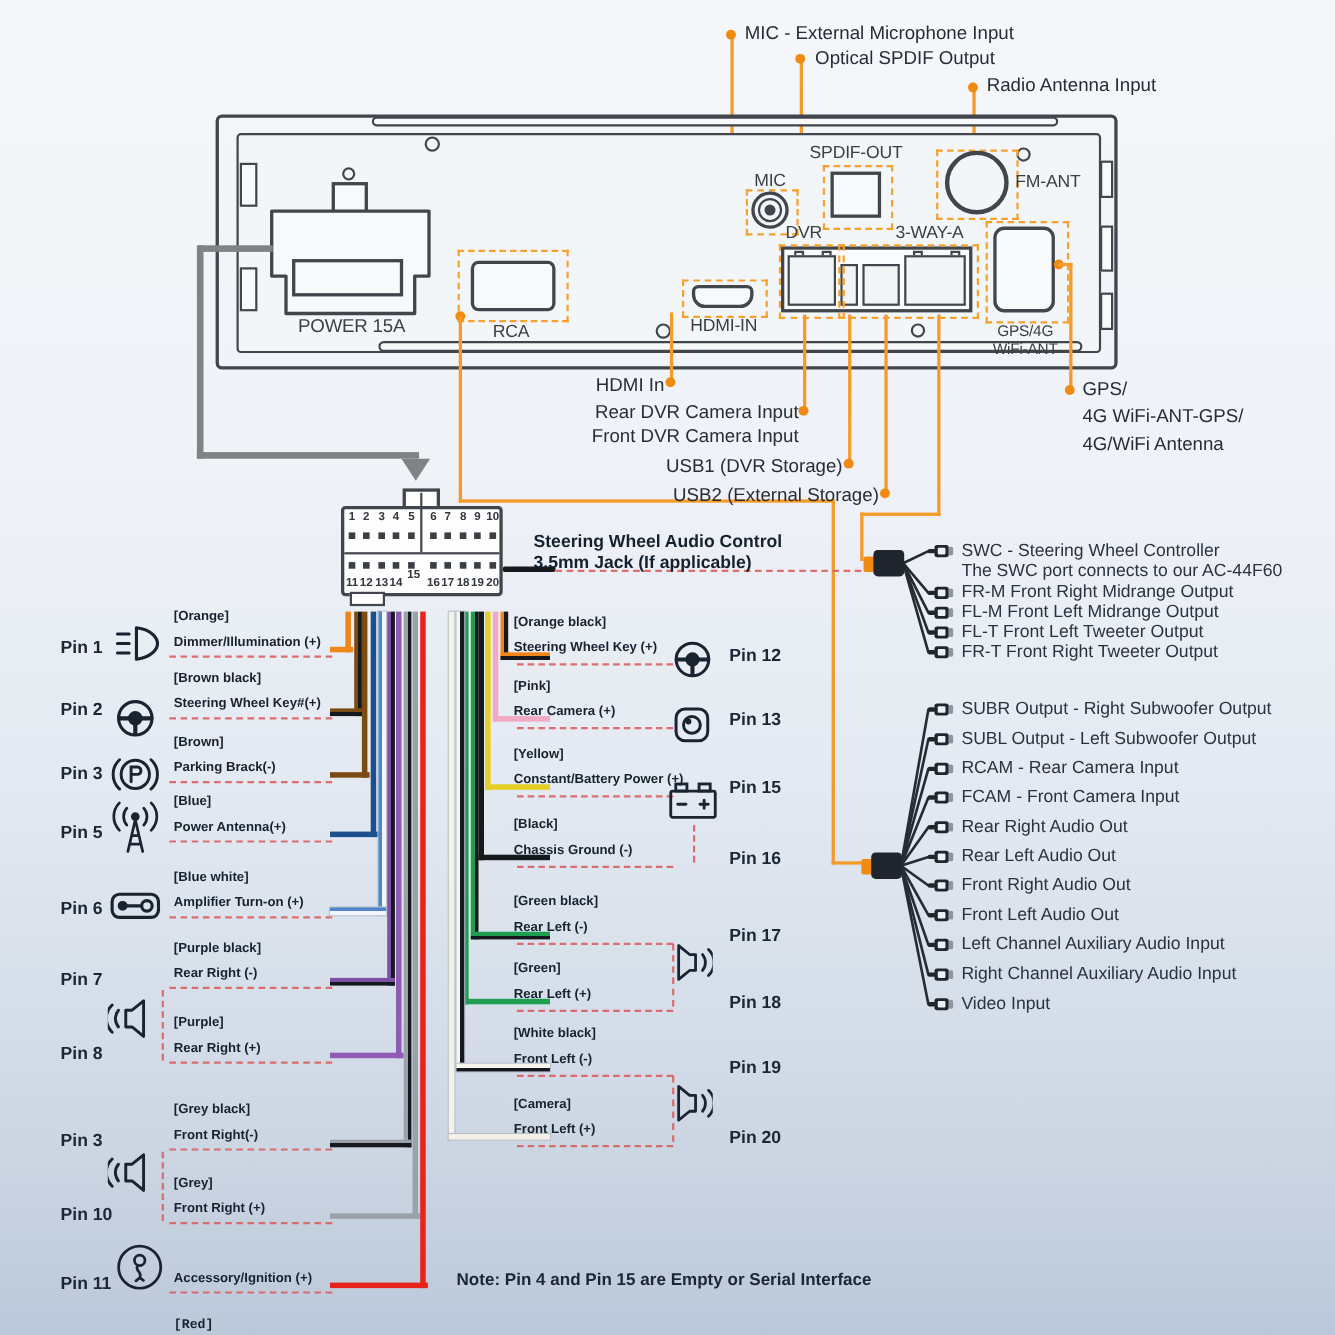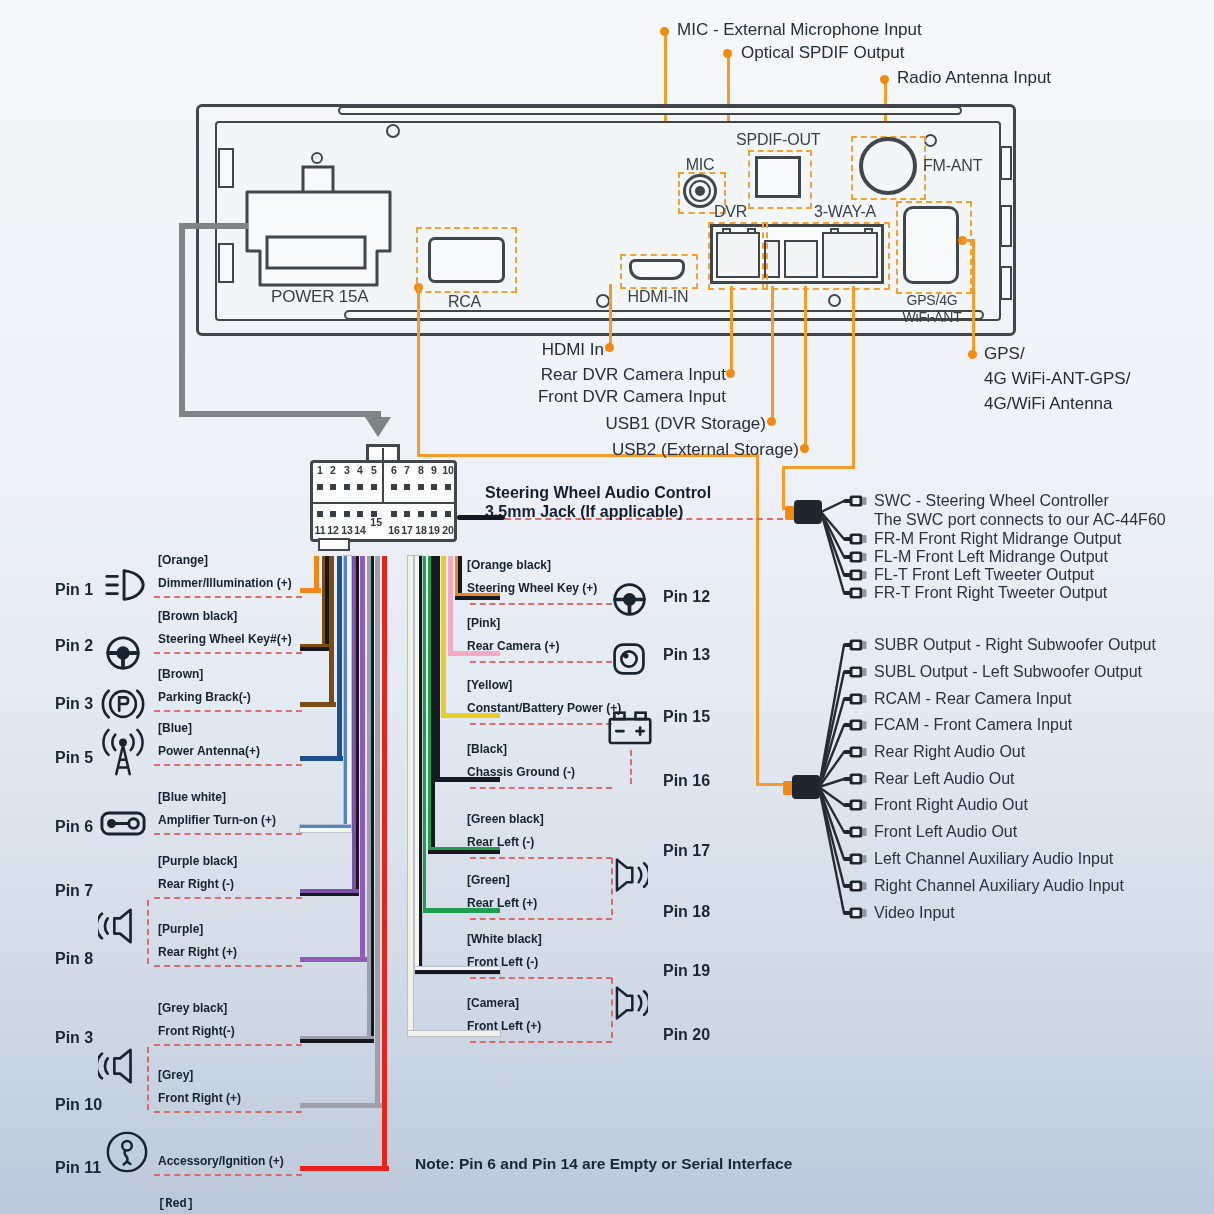--- a/index.html
+++ b/index.html
@@ -563,14 +563,14 @@
       <div class="hlabel" style="left: 874px; top: 877px;">Right Channel Auxiliary Audio Input</div>
       <div class="plug" style="left: 842px; top: 906px;"><svg width="26" height="14" viewBox="0 0 26 14">
           <rect x="1.5" y="5" width="7" height="4" rx="1.5" fill="#20262E"></rect>
           <rect x="7.5" y="1.5" width="13" height="11" rx="2.5" fill="#20262E"></rect>
           <rect x="10.5" y="4" width="7" height="6" rx="1" fill="#EDF0F4"></rect>
           <rect x="20.5" y="3" width="4" height="8" rx="1.5" fill="#8D96A1"></rect>
         </svg></div>
       <div class="hlabel" style="left: 874px; top: 904px;">Video Input</div>
     </div>
 
-  <div class="note" style="left:415px;top:1155px">Note: Pin 6 and Pin 14 are Empty or Serial Interface</div>
+  <div class="note" style="left:415px;top:1155px">Note: Pin 4 and Pin 15 are Empty or Serial Interface</div>
 </div>
 
 </body></html>

